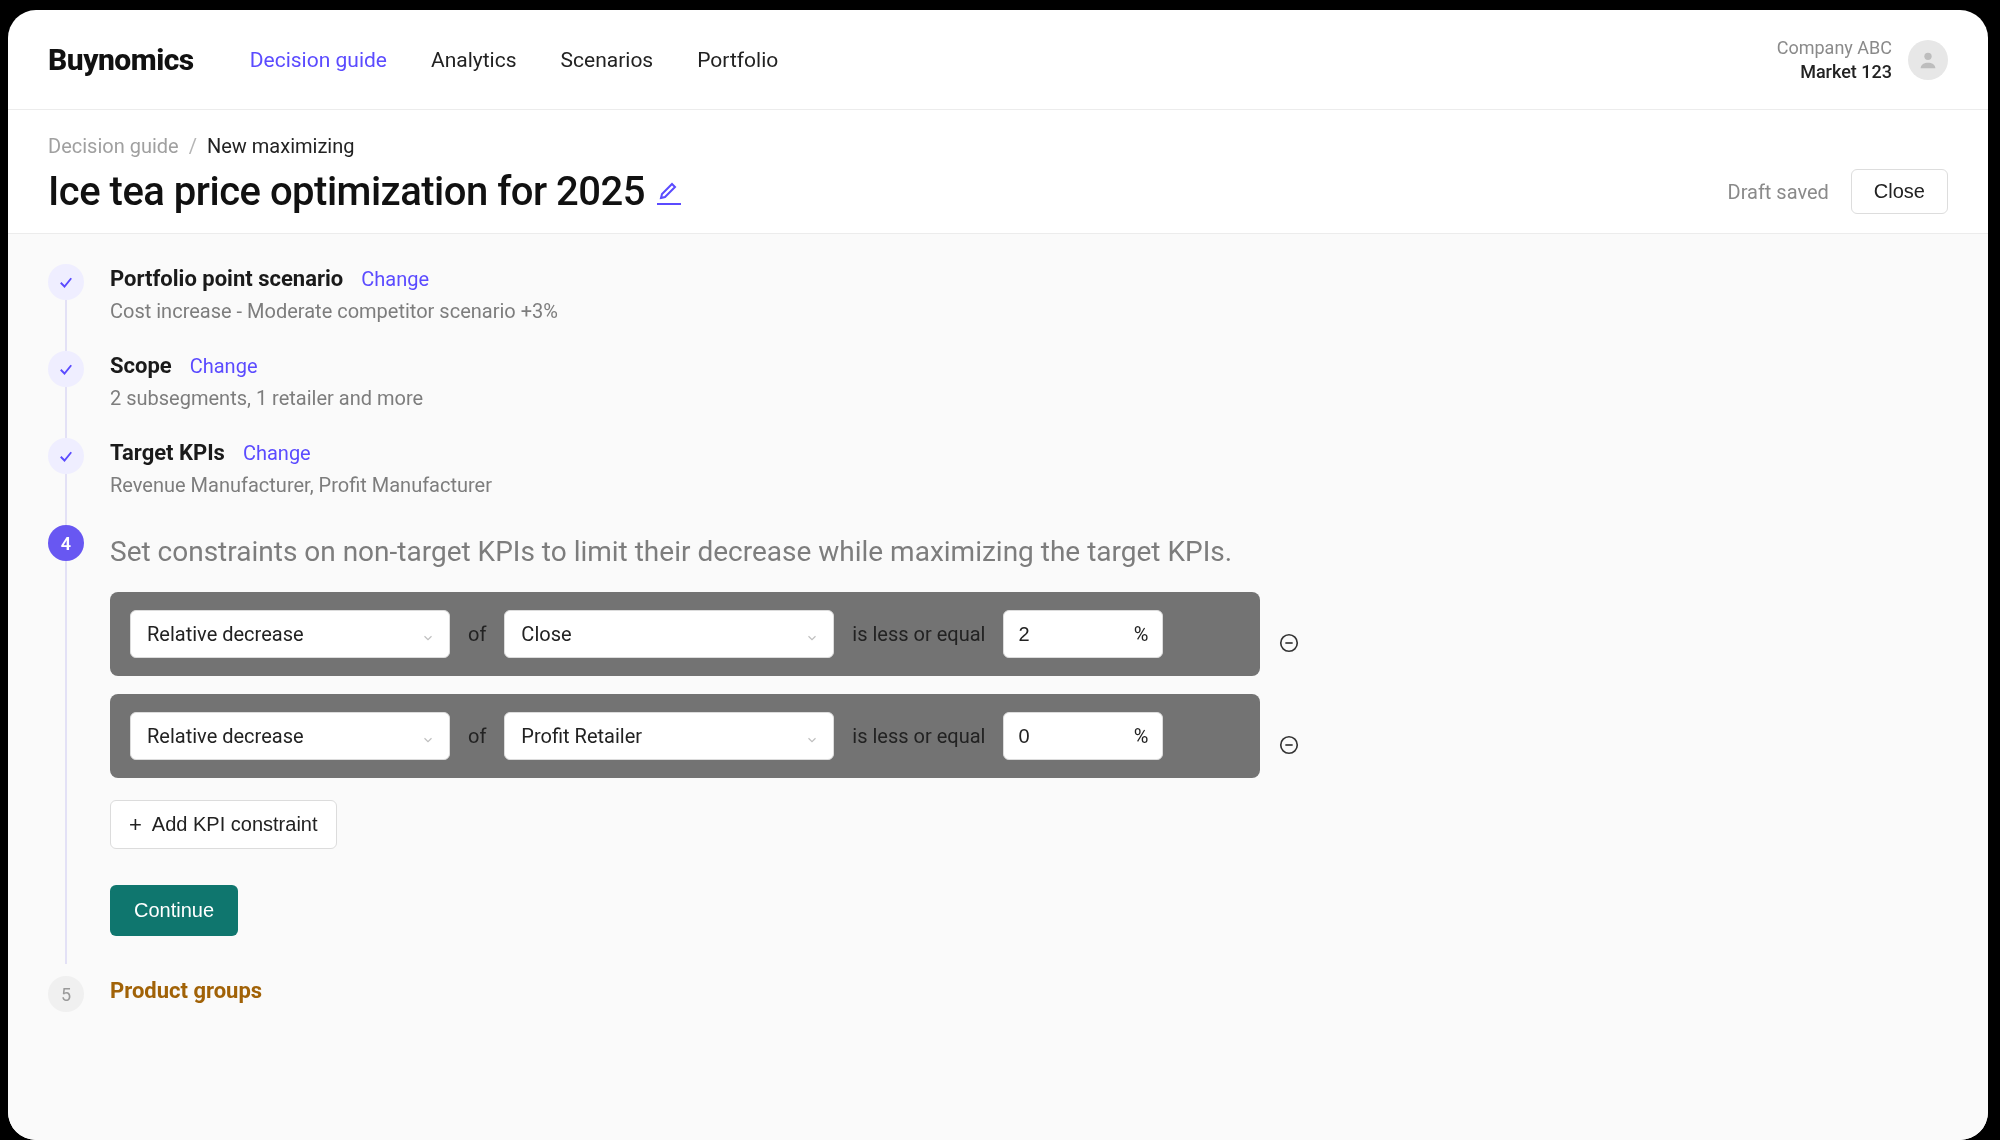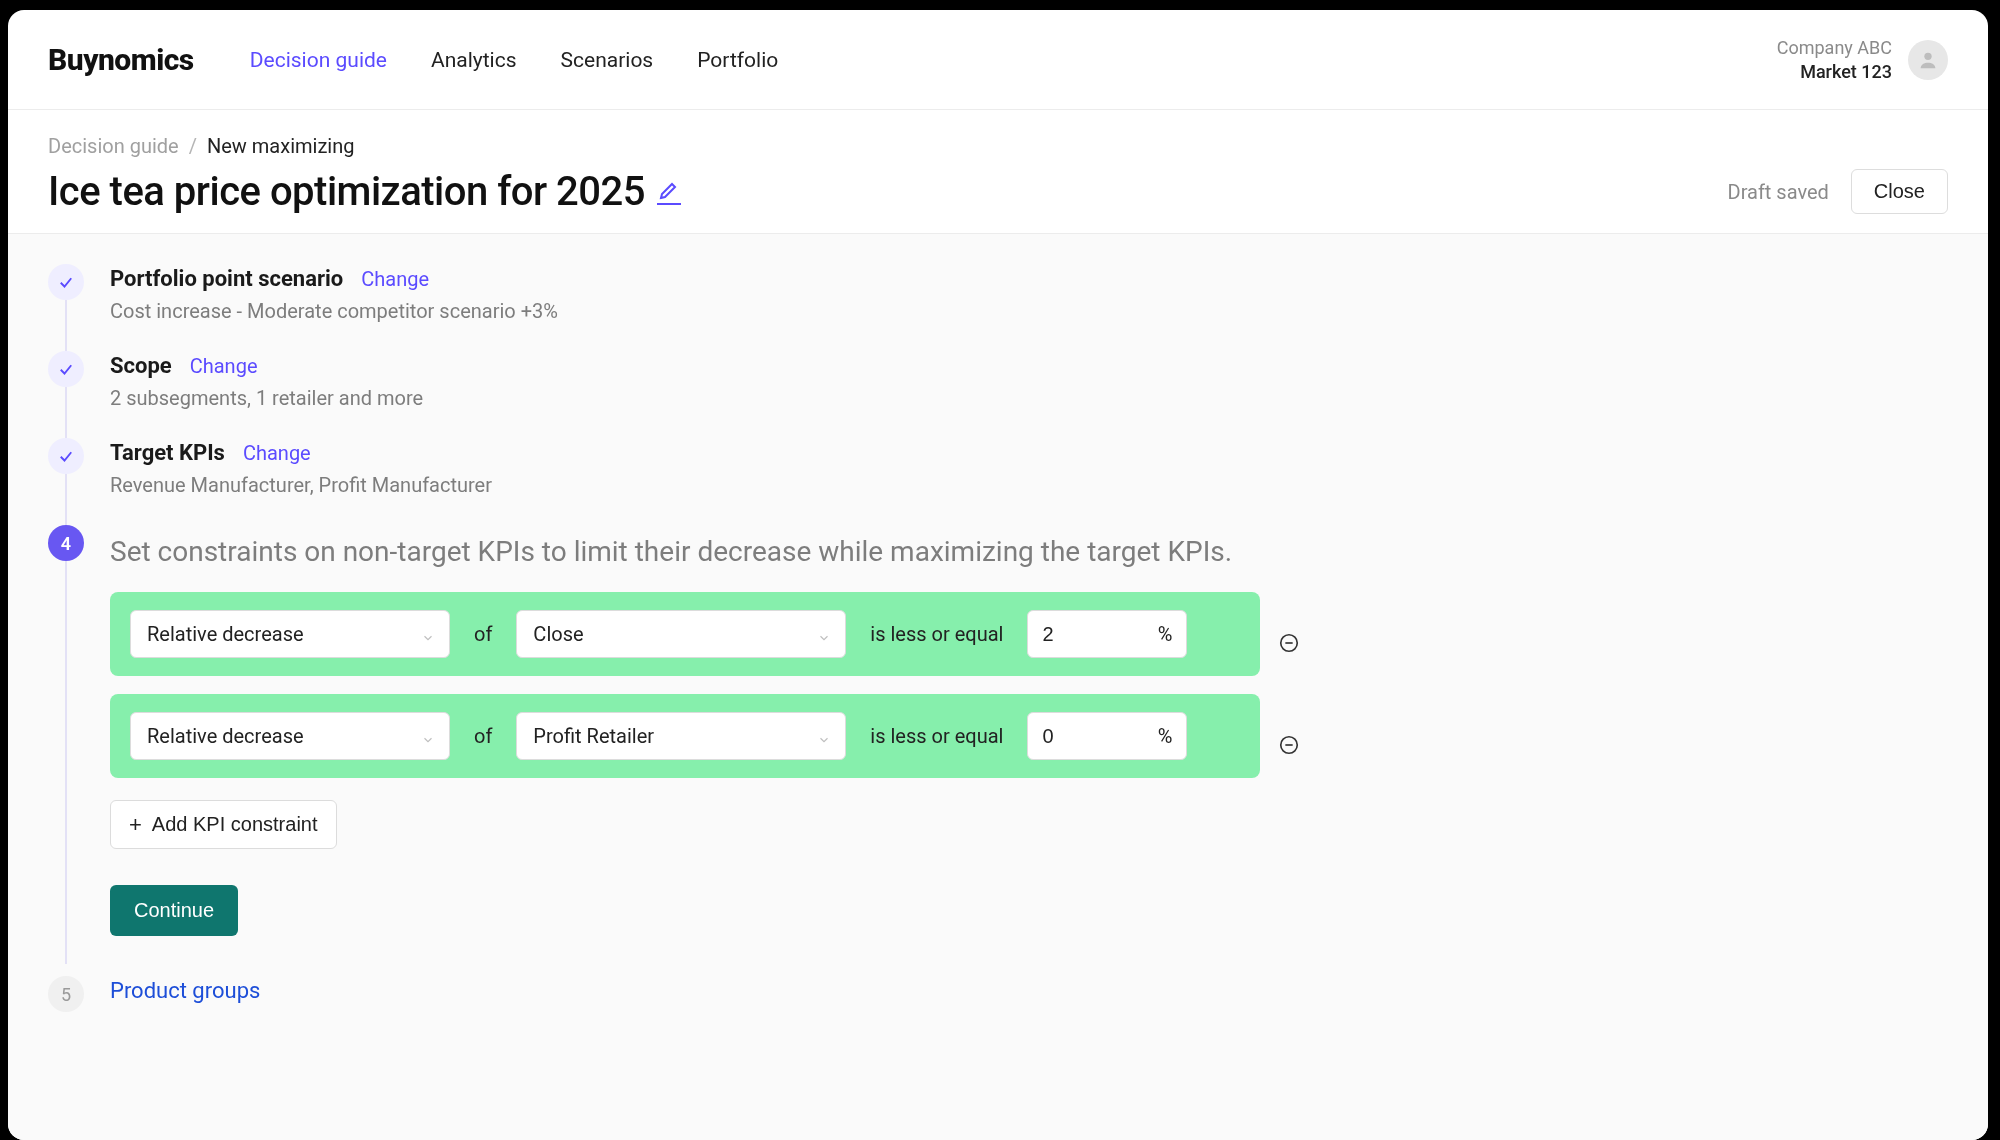--- a/index.html
+++ b/index.html
@@ -6,21 +6,21 @@
   body {
     font-family: -apple-system, BlinkMacSystemFont, "Segoe UI", Roboto, Helvetica, Arial, sans-serif;
     background: #000;
     padding: 10px 12px 0 8px;
     width: 2000px;
     height: 1140px;
     overflow: hidden;
   }
   .window {
     background: #fff;
-    border-radius: 16px;
+    border-radius: 28px;
     width: 100%;
     height: 100%;
     overflow: hidden;
     display: flex;
     flex-direction: column;
   }
   
   .topbar {
     display: flex;
     align-items: center;
@@ -170,26 +170,26 @@
   }
   .step-title { font-size: 22px; font-weight: 700; color: #1a1a1a; }
   .step-tag   { font-size: 20px; color: #a0a0a0; }
   .change-link { font-size: 20px; color: #5b4bff; cursor: pointer; }
   .step-summary { font-size: 20px; color: #7d7d7d; margin-top: 8px; }
 
   .step-desc { font-size: 28px; color: #7d7d7d; margin-top: 8px; margin-bottom: 24px; }
 
   
   .constraint-row {
-    background: #86efac;
+    background: #737373;
     border-radius: 8px;
     padding: 18px 20px;
     display: flex;
     align-items: center;
-    gap: 24px;
+    gap: 18px;
     margin-bottom: 18px;
     width: 1150px;
   }
   .select {
     position: relative;
     border: 1px solid #dcdcdc;
     border-radius: 6px;
     height: 48px;
     display: flex;
     align-items: center;
@@ -251,21 +251,21 @@
     margin-top: 36px;
     background: #0f766e;
     color: #fff;
     border: none;
     border-radius: 6px;
     padding: 14px 24px;
     font-size: 20px;
     cursor: pointer;
   }
 
-  .step.truncated .step-title { color: #1d4ed8; font-weight: 400; }
+  .step.truncated .step-title { color: #a16207; font-weight: 700; }
 </style>
 </head>
 <body>
 
 <div class="window">
 
   <div class="topbar">
     <div class="logo">Buynomics</div>
     <div class="nav">
       <div class="nav-item active">Decision guide</div>

